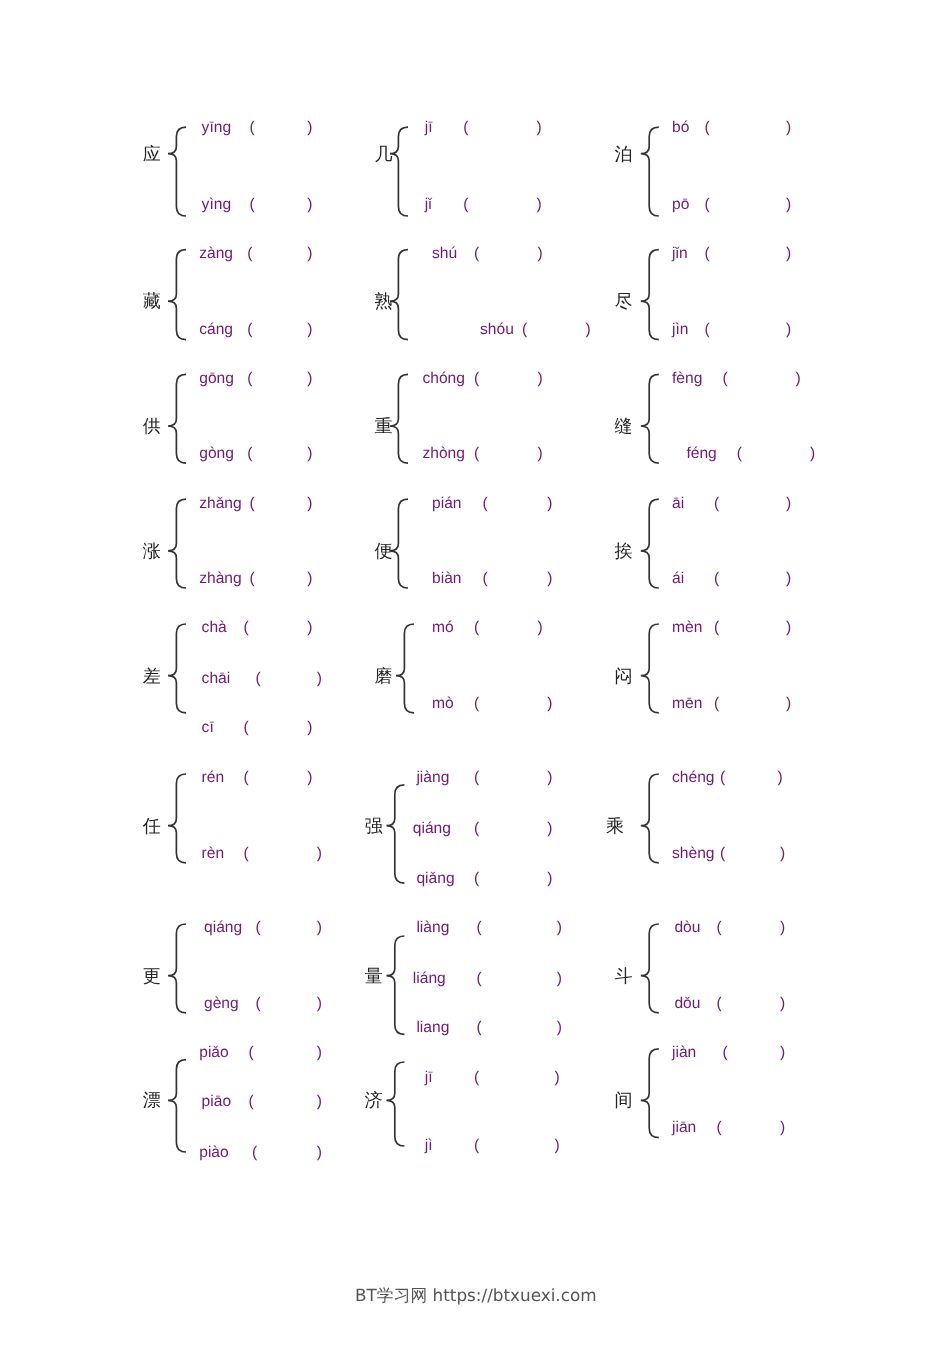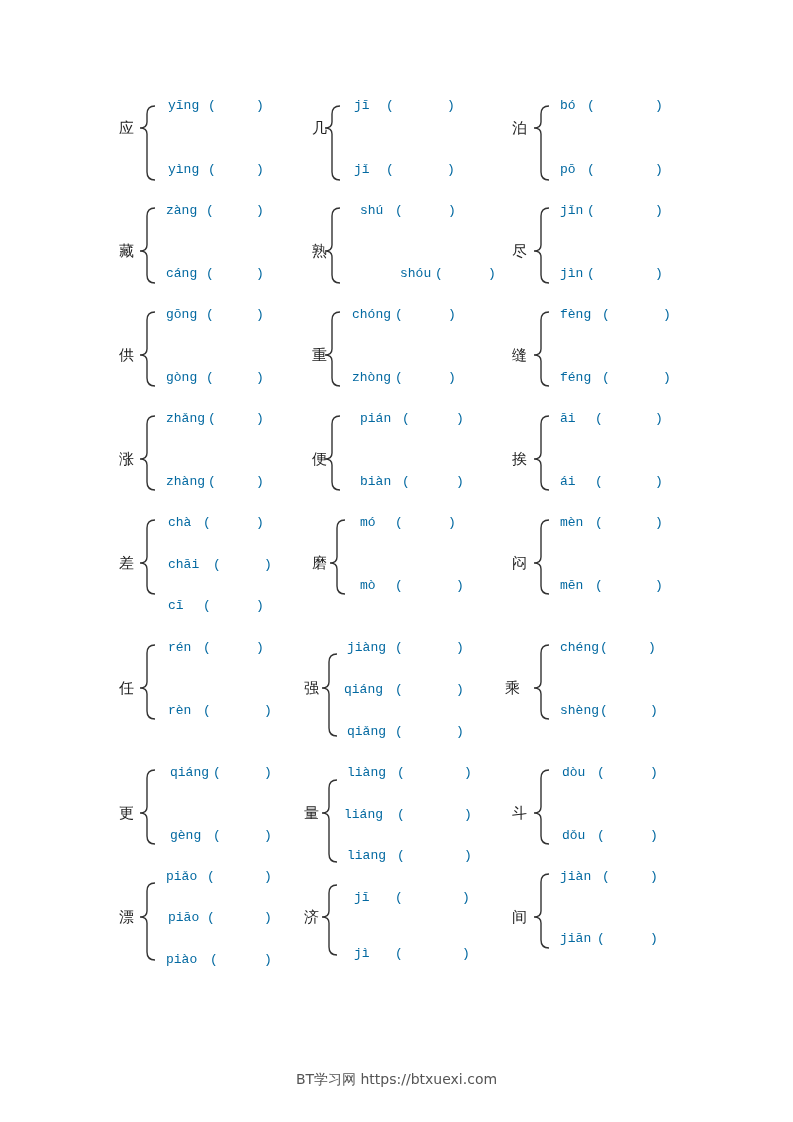--- a/index.html
+++ b/index.html
@@ -3,22 +3,22 @@
   <meta charset="utf-8">
   <style>
     html, body { margin: 0; padding: 0; background: #ffffff; }
     body { width: 793px; height: 1122px; position: relative; overflow: hidden;
            font-family: "DejaVu Serif", "Liberation Serif", serif; color: #222; }
     .group { position: absolute; }
     .char { position: absolute; font-size: 15px; line-height: 16px; color: #222;
             font-family: "DejaVu Sans", "Liberation Sans", sans-serif; }
     .brace { position: absolute; }
     .brace svg { display: block; overflow: visible; }
-    .line { position: absolute; white-space: pre; font-family: Liberation Mono, monospace;
-            font-size: 13px; line-height: 16px; color: #0369a1; }
+    .line { position: absolute; white-space: pre; font-family: Liberation Sans, sans-serif;
+            font-size: 13px; line-height: 16px; color: #701a75; }
     .py { display: inline-block; }
     .paren { position: absolute; top: 0; }
     .footer { position: absolute; left: 0; width: 793px; top: 1071px; text-align: center;
               font-family: "DejaVu Sans", "Liberation Sans", sans-serif; font-size: 14px; color: #555; }
   </style>
 </head>
 <body>
 
 <div id="sheet">
     <div class="group">
@@ -102,21 +102,21 @@
       <div class="line" style="left: 352px; top: 370px;"><span class="py">zhòng</span><span class="paren" style="left: 43px;">(</span><span class="paren" style="left: 96px;">)</span></div>
     </div>
     <div class="group">
       <div class="char" style="left: 512px; top: 347px;">缝</div>
       <div class="brace" style="left: 533px; top: 312px;">
         <svg width="20" height="74" viewBox="0 0 20 74">
     <path d="M16 0 Q8 0 8 8 L8 37 Q8 43 1 43 Q8 43 8 49 L8 66 Q8 74 16 74" fill="none" stroke="#333" stroke-width="1.4"></path>
         </svg>
       </div>
       <div class="line" style="left: 560px; top: 307px; text-align: center;"><span class="py">fèng</span><span class="paren" style="left: 42px;">(</span><span class="paren" style="left: 103px;">)</span></div>
-      <div class="line" style="left: 560px; top: 370px; text-align: center;"><span class="py">féng</span><span class="paren" style="left: 42px;">(</span><span class="paren" style="left: 103px;">)</span></div>
+      <div class="line" style="left: 572px; top: 370px; text-align: center;"><span class="py">féng</span><span class="paren" style="left: 42px;">(</span><span class="paren" style="left: 103px;">)</span></div>
     </div>
     <div class="group">
       <div class="char" style="left: 119px; top: 451px;">涨</div>
       <div class="brace" style="left: 139px; top: 416px;">
         <svg width="20" height="74" viewBox="0 0 20 74">
     <path d="M16 0 Q8 0 8 8 L8 37 Q8 43 1 43 Q8 43 8 49 L8 66 Q8 74 16 74" fill="none" stroke="#333" stroke-width="1.4"></path>
         </svg>
       </div>
       <div class="line" style="left: 166px; top: 411px;"><span class="py">zhǎng</span><span class="paren" style="left: 42px;">(</span><span class="paren" style="left: 90px;">)</span></div>
       <div class="line" style="left: 166px; top: 474px;"><span class="py">zhàng</span><span class="paren" style="left: 42px;">(</span><span class="paren" style="left: 90px;">)</span></div>

